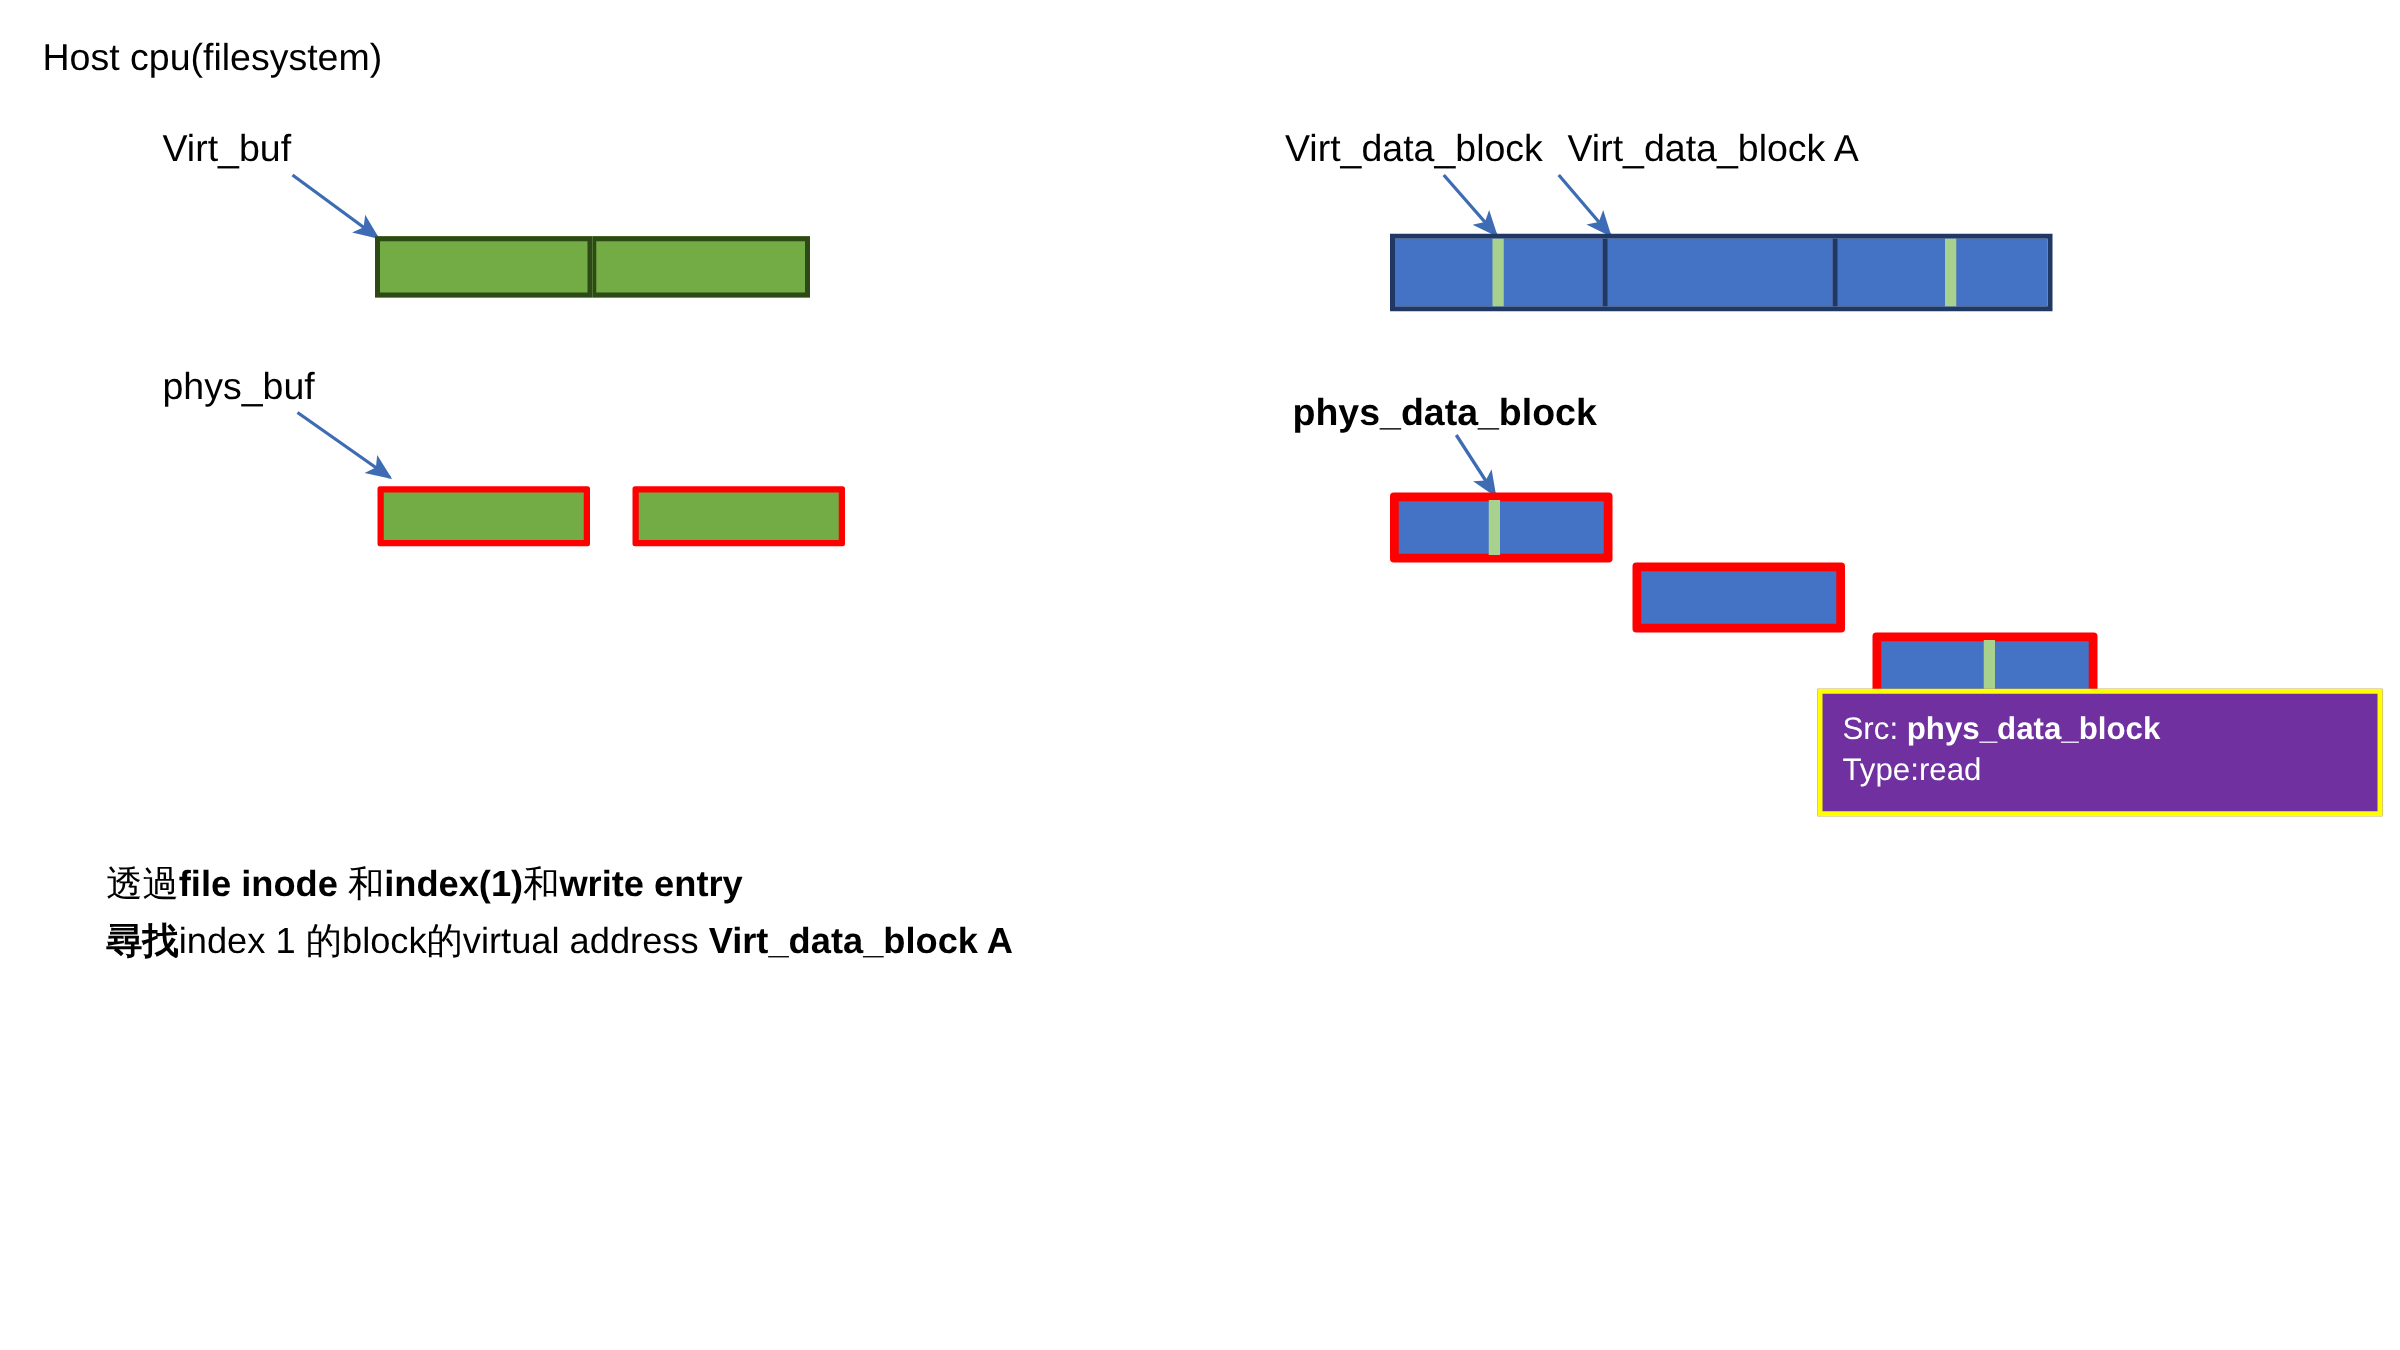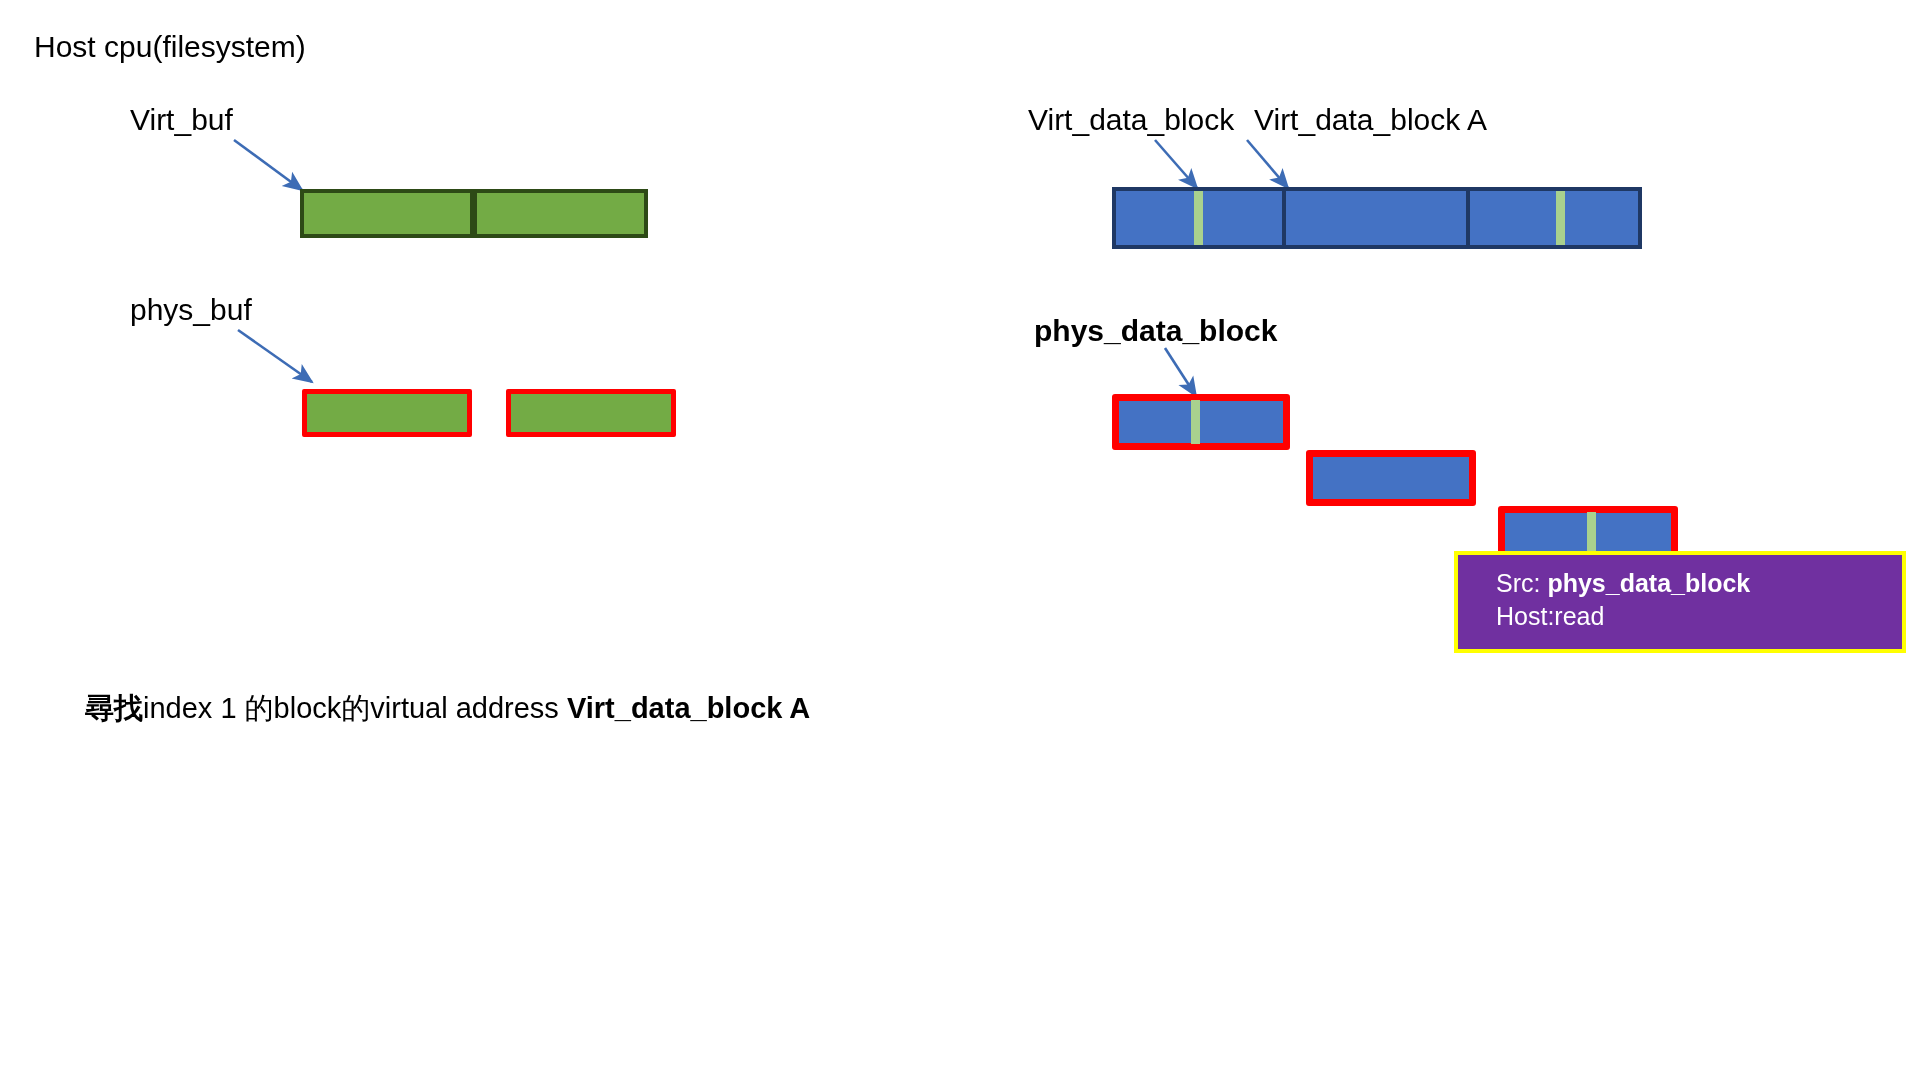--- a/index.html
+++ b/index.html
@@ -111,21 +111,20 @@
     background: #7030a0;
     border: 4px solid #ffff00;
     box-sizing: border-box;
     padding: 12px 16px 16px 16px;
     color: #ffffff;
   }
   .card-line {
     font-size: 25px;
     line-height: 33px;
     white-space: nowrap;
-    margin-left: 22px;
   }
   .card-line b { font-weight: bold; }
 
   
   #bottom-note {
     left: 85px; top: 686px;
     font-size: 29px;
     line-height: 45px;
     white-space: nowrap;
   }
@@ -192,19 +191,20 @@
 <div class="abs phys-data-box" id="phys-data-box-1"></div>
 <div class="abs phys-data-box" id="phys-data-box-2">
   <div class="stripe" id="phys-stripe-2"></div>
 </div>
 
 <div class="abs" id="transfer-card">
   <div class="card-line">
     <span>Src: </span><b>phys_data_block</b>
   </div>
   <div class="card-line">
-    <span>Host:</span><span>read</span>
+    <span>Type:</span><span>read</span>
   </div>
 </div>
 
 <div class="abs" id="bottom-note">
+  <div><span>透過</span><span class="bold">file inode </span><span>和</span><span class="bold">index(1)</span><span>和</span><span class="bold">write entry</span></div>
   <div><span class="bold">尋找</span><span>index 1 </span><span>的</span><span>block</span><span>的</span><span>virtual address </span><span class="bold">Virt_data_block A</span></div>
 </div>
 
 </body></html>

